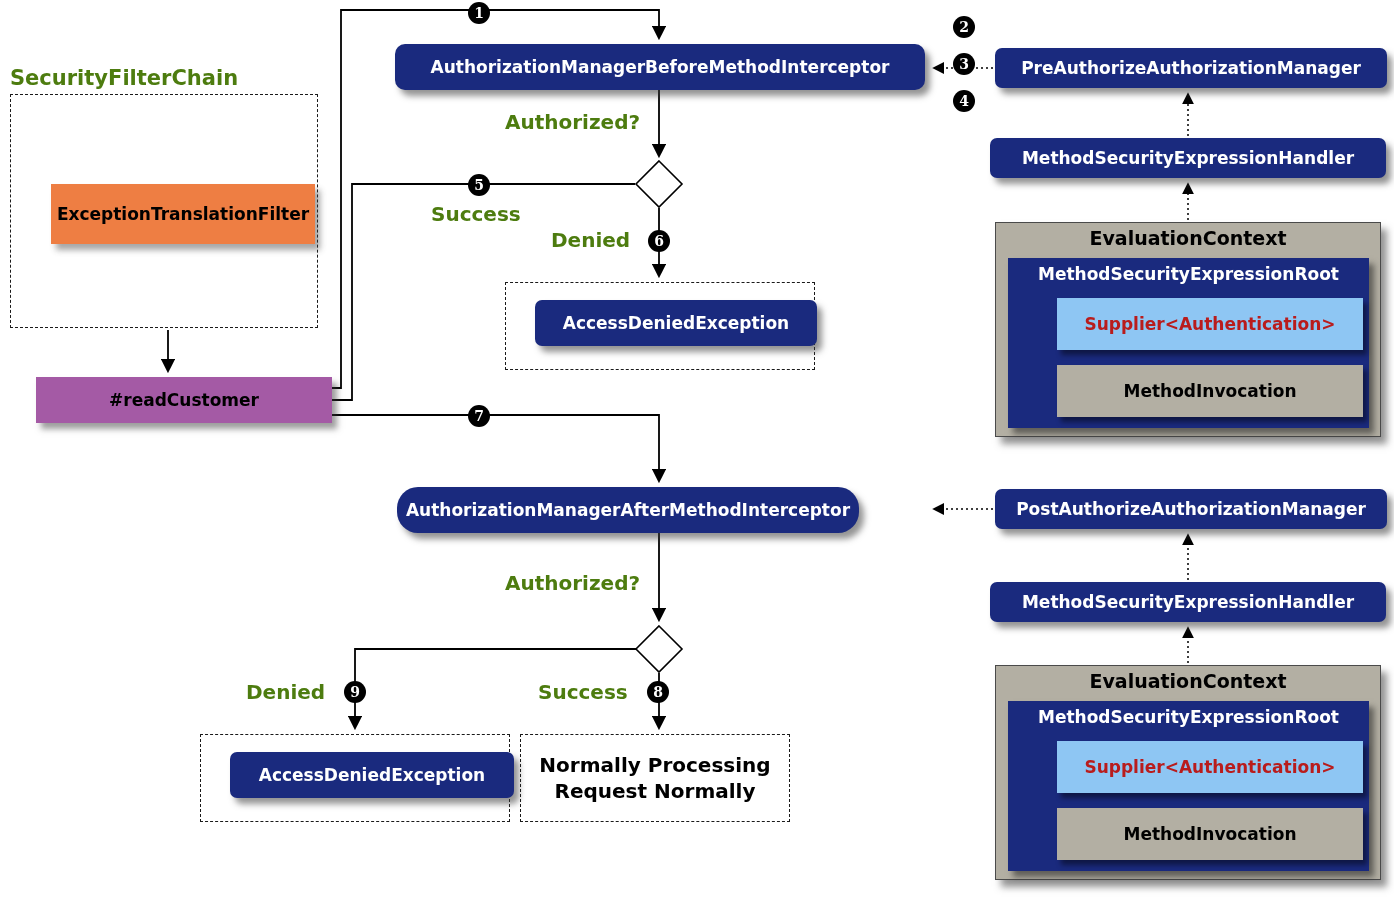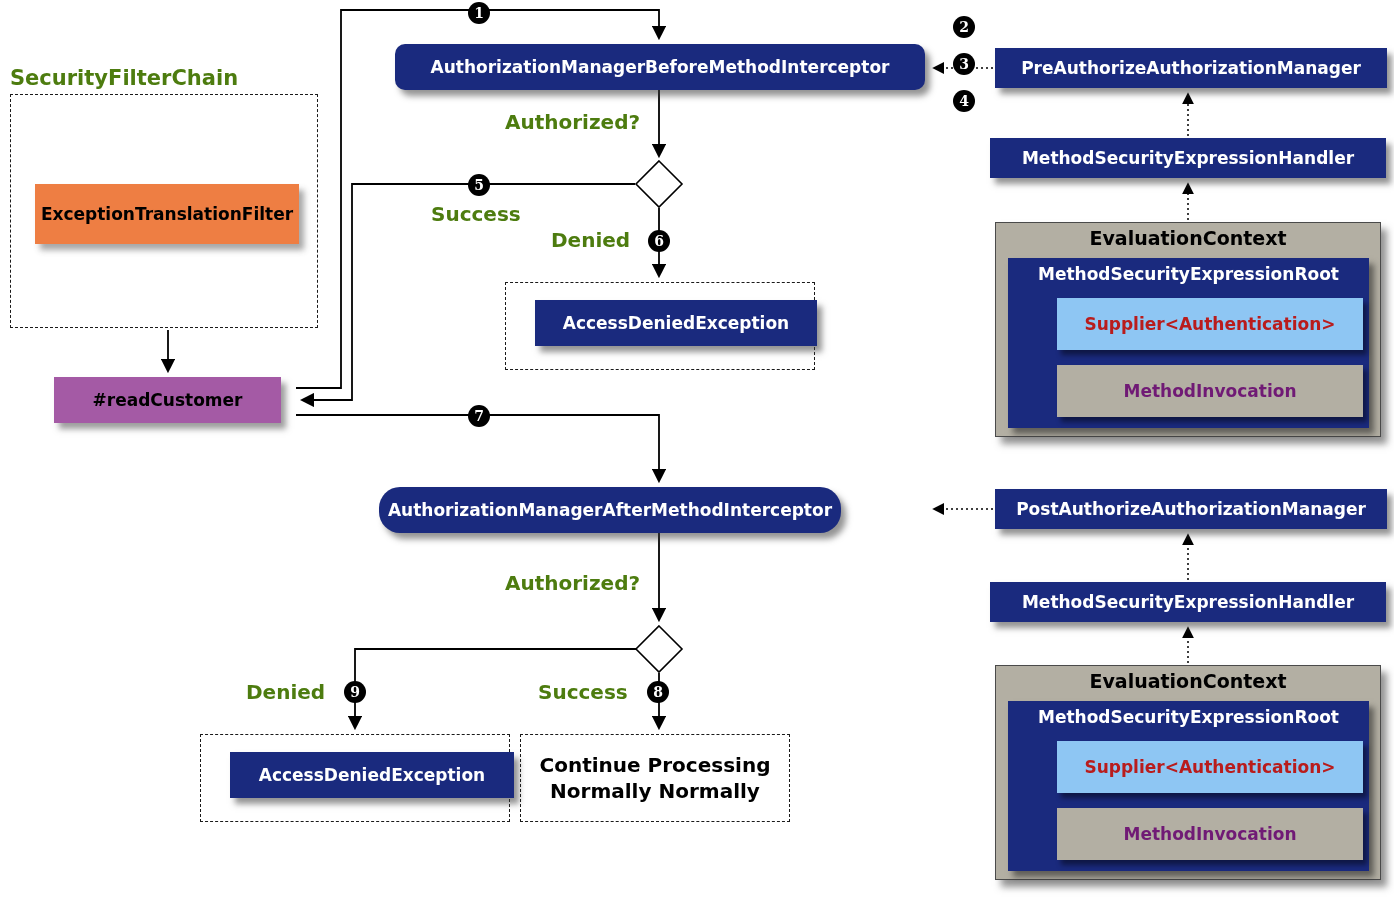--- a/index.html
+++ b/index.html
@@ -6,31 +6,31 @@
   body{
     width:1394px;height:898px;position:relative;background:#ffffff;
     font-family:"DejaVu Sans","Liberation Sans",sans-serif;
     overflow:hidden;
   }
   .node{
     position:absolute;display:flex;align-items:center;justify-content:center;
     font-weight:bold;text-align:center;box-sizing:border-box;
   }
   .navy{background:var(--navy,#1a2a7e);color:#fff;font-size:17px;
-        box-shadow:5px 6px 6px rgba(60,60,60,.55);}
+        box-shadow:5px 6px 6px rgba(60,60,60,.55);border-radius:7px;}
   .rounded{border-radius:10px;}
   .orange{background:var(--orange,#ee7e43);color:#000;font-size:17px;
-          box-shadow:5px 6px 6px rgba(60,60,60,.45);}
+          box-shadow:5px 6px 6px rgba(60,60,60,.45);margin-left:16px;}
   .bar{position:absolute;background:var(--orange,#ee7e43);
        box-shadow:3px 3px 4px rgba(60,60,60,.4);}
   .purple{background:var(--purple,#a45aa5);color:#000;font-size:17px;
           box-shadow:5px 6px 6px rgba(60,60,60,.5);}
   .lightblue{background:var(--light_blue,#8ec6f3);color:#b91c1c;font-size:17px;
              box-shadow:4px 5px 5px rgba(0,0,0,.45);}
-  .grayfill{background:var(--gray,#b3afa3);color:#701a75;font-size:17px;
+  .grayfill{background:var(--gray,#b3afa3);color:#000000;font-size:17px;
             box-shadow:4px 5px 5px rgba(0,0,0,.45);}
   .graypanel{position:absolute;background:var(--gray,#b3afa3);
              border:1px solid #4a4a4a;box-sizing:border-box;
              box-shadow:6px 7px 7px rgba(60,60,60,.55);}
   .navypanel{position:absolute;background:var(--navy,#1a2a7e);
              box-shadow:5px 6px 6px rgba(30,30,30,.55);}
   .paneltitle{position:absolute;font-weight:bold;text-align:center;}
   .dashedbox{position:absolute;border:1.6px dashed #1a1a1a;background:#fff;
              box-sizing:border-box;}
   .label{position:absolute;font-weight:bold;font-size:20px;color:#4d7c0f;white-space:nowrap;}
@@ -75,38 +75,38 @@
   <polygon points="659,626 682,649 659,672 636,649" fill="#fff" stroke="#000" stroke-width="1.6"></polygon>
 </svg>
 
 <div class="label" style="left:10px;top:66px;font-size:21px;">SecurityFilterChain</div>
 <div class="dashedbox" style="left:10px;top:94px;width:308px;height:234px;"></div>
 <div class="bar" style="left:127px;top:106px;width:82px;height:13px;"></div>
 <div class="bar" style="left:127px;top:123px;width:82px;height:13px;"></div>
 <div class="node orange" style="left:35px;top:184px;width:264px;height:60px;">ExceptionTranslationFilter</div>
 <div class="bar" style="left:127px;top:287px;width:82px;height:13px;"></div>
 <div class="bar" style="left:127px;top:304px;width:82px;height:13px;"></div>
-<div class="node purple" style="left:54px;top:377px;width:227px;height:46px;">#readCustomer</div>
+<div class="node purple" style="left:36px;top:377px;width:296px;height:46px;">#readCustomer</div>
 
 <div class="node navy rounded" style="left:395px;top:44px;width:530px;height:46px;">AuthorizationManagerBeforeMethodInterceptor</div>
 <div class="label" style="left:505px;top:110px;">Authorized?</div>
 <div class="label" style="left:431px;top:202px;">Success</div>
 <div class="label" style="left:551px;top:228px;">Denied</div>
 
 <div class="dashedbox" style="left:505px;top:282px;width:310px;height:88px;"></div>
 <div class="node navy overline" style="left:518px;top:300px;width:282px;height:46px;">AccessDeniedException</div>
 
-<div class="node navy rounded" style="left:379px;top:487px;width:462px;height:46px;border-radius:21px;">AuthorizationManagerAfterMethodInterceptor</div>
+<div class="node navy rounded" style="left:397px;top:487px;width:462px;height:46px;border-radius:21px;">AuthorizationManagerAfterMethodInterceptor</div>
 <div class="label" style="left:505px;top:571px;">Authorized?</div>
 <div class="label" style="left:246px;top:680px;">Denied</div>
 <div class="label" style="left:538px;top:680px;">Success</div>
 
 <div class="dashedbox" style="left:200px;top:734px;width:310px;height:88px;"></div>
 <div class="node navy overline" style="left:213px;top:752px;width:284px;height:46px;">AccessDeniedException</div>
-<div class="dashedbox node" style="left:520px;top:734px;width:270px;height:88px;font-size:20px;padding:8px 14px;line-height:1.3;">Continue Processing Normally Normally</div>
+<div class="dashedbox node" style="left:520px;top:734px;width:270px;height:88px;font-size:20px;padding:8px 14px;line-height:1.3;">Normally Processing Request Normally</div>
 
 <div class="node navy" style="left:995px;top:48px;width:392px;height:40px;">PreAuthorizeAuthorizationManager</div>
 <div class="node navy" style="left:990px;top:138px;width:396px;height:40px;">MethodSecurityExpressionHandler</div>
 <div class="graypanel" style="left:995px;top:222px;width:386px;height:215px;"></div>
 <div class="paneltitle" style="left:995px;top:227px;width:386px;font-size:19px;color:#000;">EvaluationContext</div>
 <div class="navypanel" style="left:1008px;top:258px;width:361px;height:170px;"></div>
 <div class="paneltitle" style="left:1008px;top:264px;width:361px;font-size:17px;color:#fff;">MethodSecurityExpressionRoot</div>
 <div class="node lightblue overline" style="left:1040px;top:298px;width:306px;height:52px;">Supplier&lt;Authentication&gt;</div>
 <div class="node grayfill overline" style="left:1040px;top:365px;width:306px;height:52px;">MethodInvocation</div>
 

